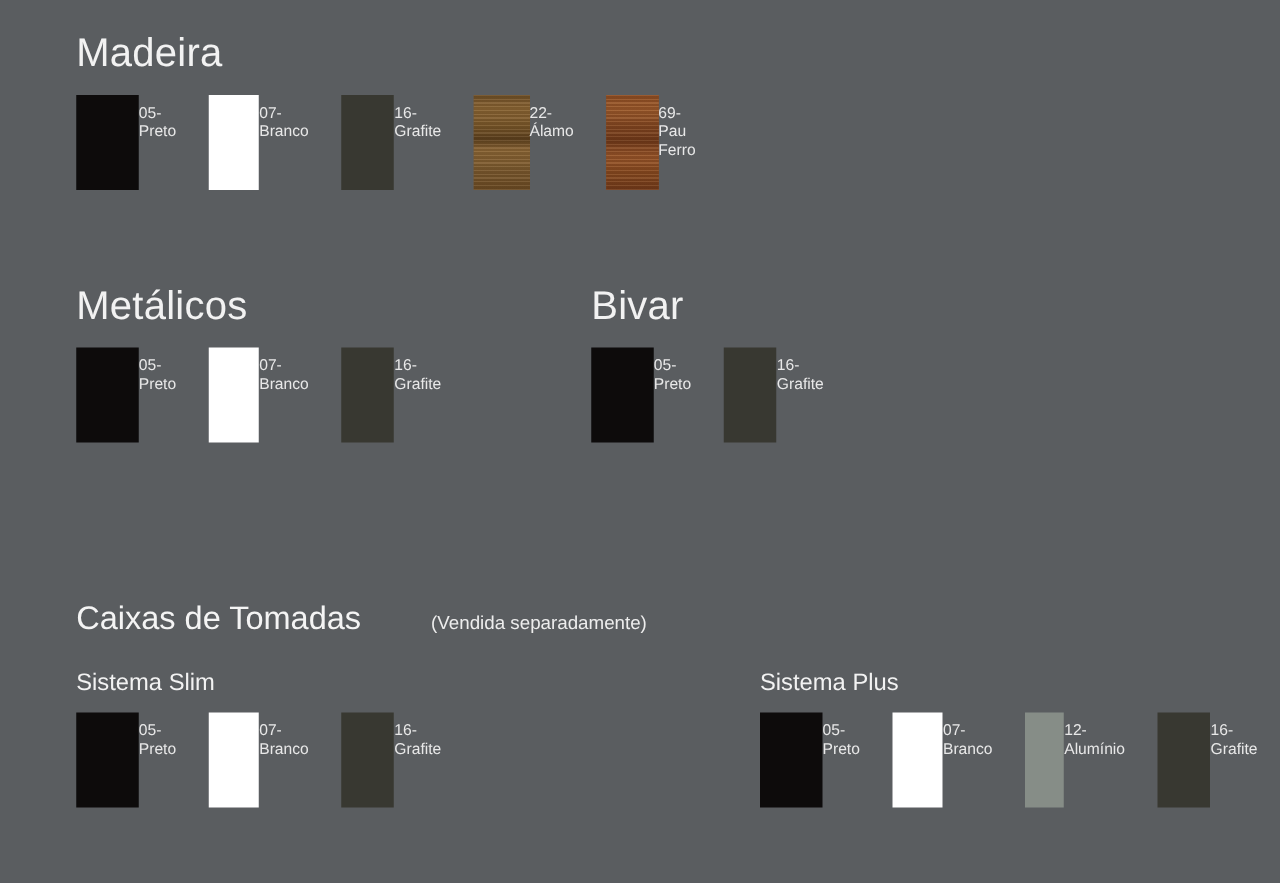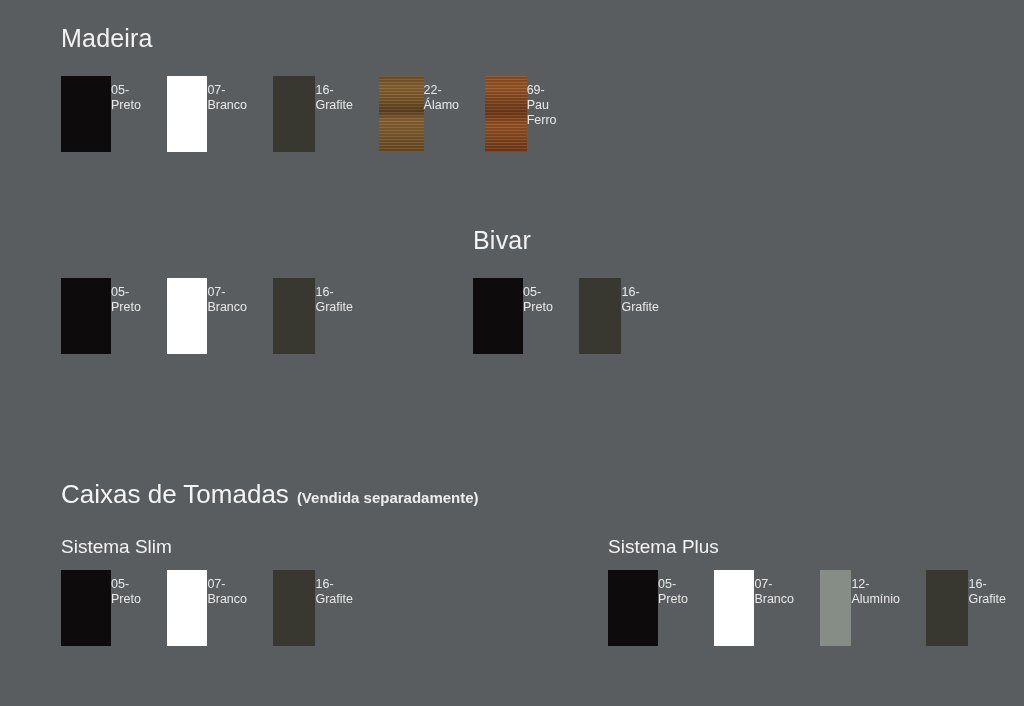--- a/index.html
+++ b/index.html
@@ -19,41 +19,42 @@
 
   .page {
     position: relative;
     width: 1024px;
     height: 706px;
   }
 
   
   .section-title {
     position: absolute;
-    font-size: 25px;
+    font-size: 32px;
     font-weight: 400;
     color: #f2f2f2;
     letter-spacing: 0.2px;
     white-space: nowrap;
   }
 
   .big-title {
     position: absolute;
     font-size: 26px;
     font-weight: 400;
     color: #f4f4f4;
     white-space: nowrap;
     display: flex;
     align-items: baseline;
     gap: 8px;
   }
   .big-title .sub {
     font-size: 15px;
     color: #ededed;
-    font-weight: 700;
+    font-weight: 400;
+    margin-left: 48px;
   }
 
   .sub-title {
     position: absolute;
     font-size: 19px;
     font-weight: 400;
     color: #f2f2f2;
     white-space: nowrap;
   }
 
@@ -174,20 +175,21 @@
       <div class="swatch-cell">
         <div class="swatch fill-alamo"></div>
         <div class="swatch-label">22-Álamo</div>
       </div>
       <div class="swatch-cell">
         <div class="swatch fill-pauferro"></div>
         <div class="swatch-label">69-Pau Ferro</div>
       </div>
     </div>
 
+  <div class="section-title" style="left:61px; top:226px;">Metálicos</div>
 
   <div class="swatch-row" style="left:61px; top:278px;">
       <div class="swatch-cell">
         <div class="swatch fill-preto"></div>
         <div class="swatch-label">05-Preto</div>
       </div>
       <div class="swatch-cell">
         <div class="swatch fill-branco"></div>
         <div class="swatch-label">07-Branco</div>
       </div>

